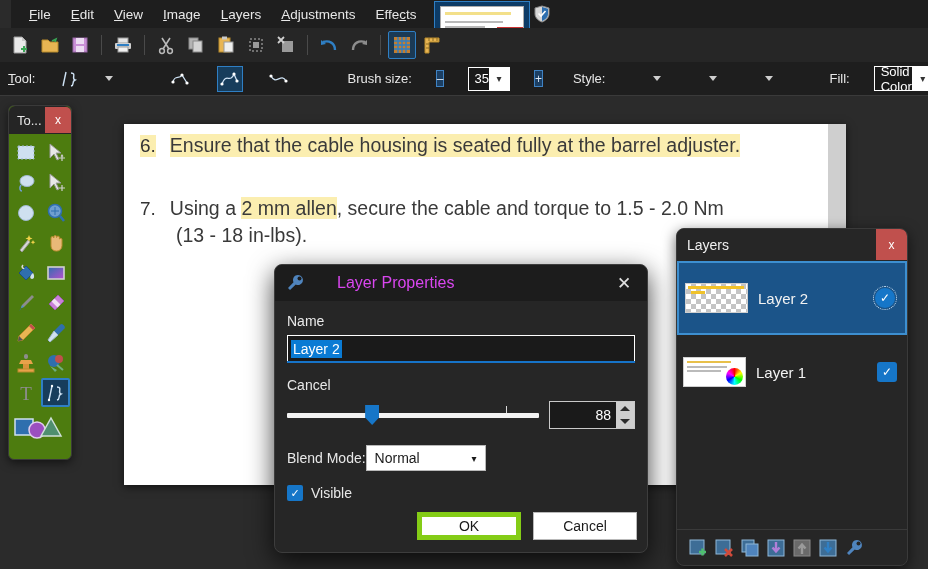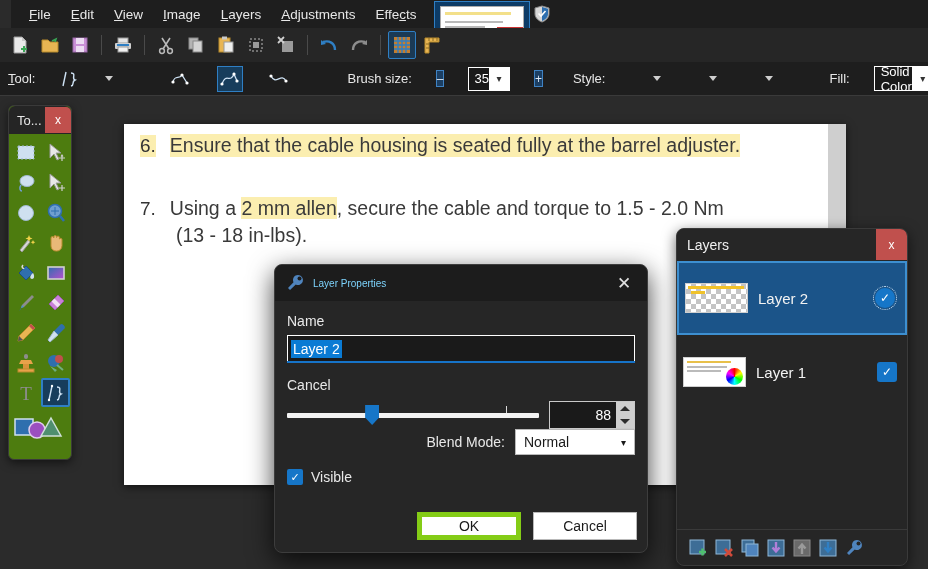--- a/index.html
+++ b/index.html
@@ -148,21 +148,21 @@
   
   .dialog {
     position: absolute; left: 274px; top: 264px; width: 374px; height: 289px;
     background: #262626; border-radius: 8px; border: 1px solid #3d3d3d;
     box-shadow: 0 8px 26px rgba(0,0,0,0.75); overflow: hidden;
   }
   .dlg-title {
     height: 36px; background: #1c1c1c; display: flex; align-items: center; padding: 0 10px;
     gap: 8px;
   }
-  .dlg-title .t { color: #7dd3fc; font-size: 10px; flex: 1; }
+  .dlg-title .t { color: #d946ef; font-size: 16px; flex: 1; margin-left: 24px; }
   .dlg-close { color: #e0e0e0; font-size: 17px; width: 26px; text-align: center; }
   .dlg-body { padding: 12px 12px 0 12px; }
   .dlg-label { color: #e8e8e8; font-size: 14px; margin-bottom: 6px; }
   .name-field {
     height: 26px; background: #1a1a1a; border: 1px solid #ffffff; border-bottom: none;
     display: flex; align-items: center; padding-left: 3px;
   }
   .name-field .sel { background: #0a7bd4; color: #ffffff; font-size: 14px; padding: 1px 2px; }
   .name-underline { height: 2px; background: #1673c8; }
   .slider-row { display: flex; align-items: center; gap: 10px; margin-top: 8px; }
@@ -184,21 +184,21 @@
   }
   .spin .v {
     flex: 1; color: #ffffff; font-size: 14px; text-align: right; padding-right: 5px;
   }
   .spin .arrows {
     width: 18px; height: 100%; background: #cfcfcf; display: flex; flex-direction: column;
     align-items: center; justify-content: space-around;
   }
   .arr-up { width: 0; height: 0; border-left: 5px solid transparent; border-right: 5px solid transparent; border-bottom: 5px solid #2c2c2c; }
   .arr-dn { width: 0; height: 0; border-left: 5px solid transparent; border-right: 5px solid transparent; border-top: 5px solid #2c2c2c; }
-  .blend-row { display: flex; align-items: center; gap: 10px; margin-top: 0; justify-content: flex-end; }
+  .blend-row { display: flex; align-items: center; margin-top: 16px; }
   .blend-select {
     width: 120px; height: 26px; background: #ffffff; border: 1px solid #b9b9b9;
     display: flex; align-items: center; justify-content: space-between; padding: 0 8px;
     color: #1a1a1a; font-size: 14px;
   }
   .vis-row { display: flex; align-items: center; gap: 8px; margin-top: 14px; }
   .chk-blue {
     width: 16px; height: 16px; background: #1676c8; display: flex; align-items: center;
     justify-content: center; color: #fff; font-size: 11px; border-radius: 2px;
   }

